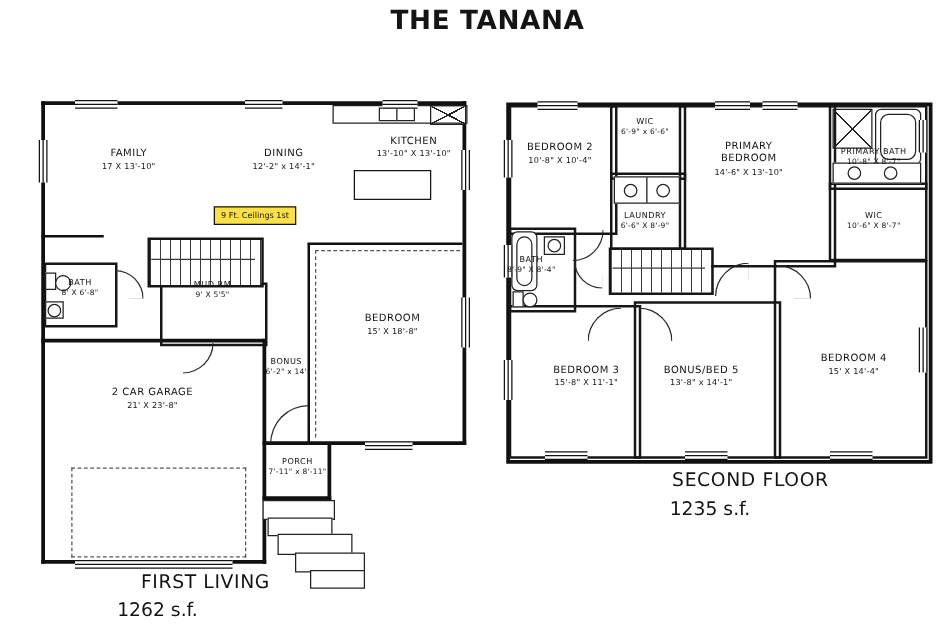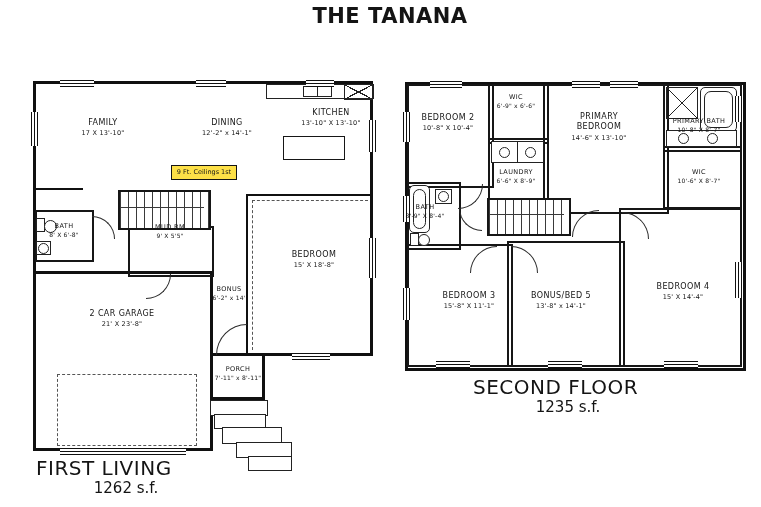--- a/index.html
+++ b/index.html
@@ -1,21 +1,21 @@
 <!DOCTYPE html>
 <html><head>
 <meta charset="utf-8">
 <style>
   html,body{margin:0;padding:0}
   body{background:#fff;font-family:"DejaVu Sans",sans-serif;color:#141414}
   #canvas{position:relative;width:761px;height:507px;background:#fff;overflow:hidden}
   .t{position:absolute;text-align:center}
   #title{left:240px;top:4px;width:300px;font-size:21px;font-weight:bold;letter-spacing:.5px}
   #subtitle{left:240px;top:31px;width:300px;font-size:19px;font-weight:bold}
-  .caption{position:absolute;text-align:left;font-size:20px;letter-spacing:.5px}
+  .caption{position:absolute;text-align:right;font-size:15px;letter-spacing:.5px}
   .caption2{position:absolute;text-align:center;font-size:15px}
   .ow{position:absolute;background:#101010}
   .room{position:absolute;border:2px solid #161616;background:transparent}
   .thin{border-width:1.5px}
   .outer{position:absolute;border:3px solid #101010}
   .stairs{position:absolute;border:2px solid #161616;background:repeating-linear-gradient(90deg,#3a3a3a 0,#3a3a3a 1px,#fff 1px,#fff 8px)}
   .rail{position:absolute;background:#3a3a3a}
   .rlabel{position:absolute;transform:translate(-50%,-50%);text-align:center;line-height:1.3;white-space:nowrap}
   .rname{font-size:8px;letter-spacing:.4px}
   .rdims{font-size:6.5px;letter-spacing:.2px;margin-top:1px}

